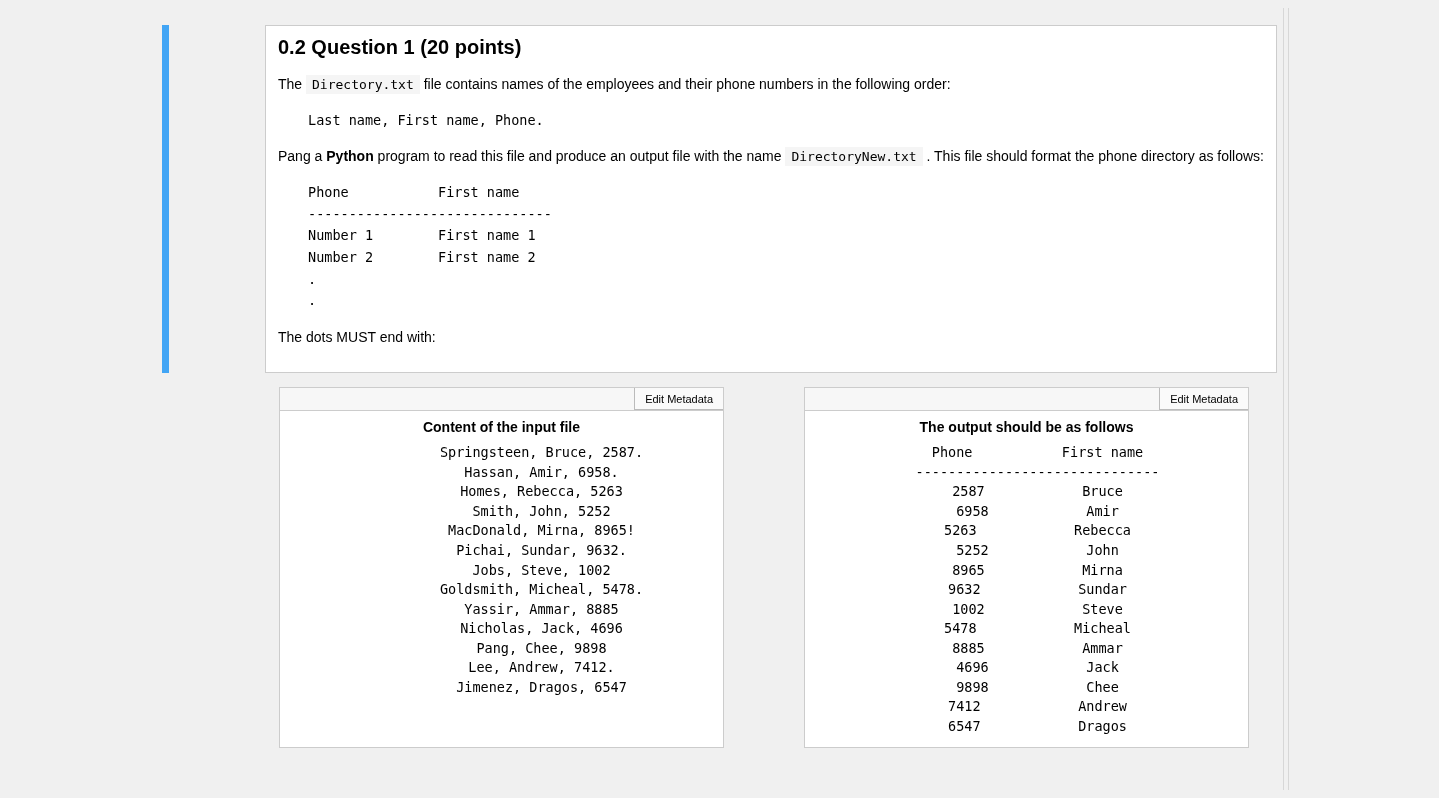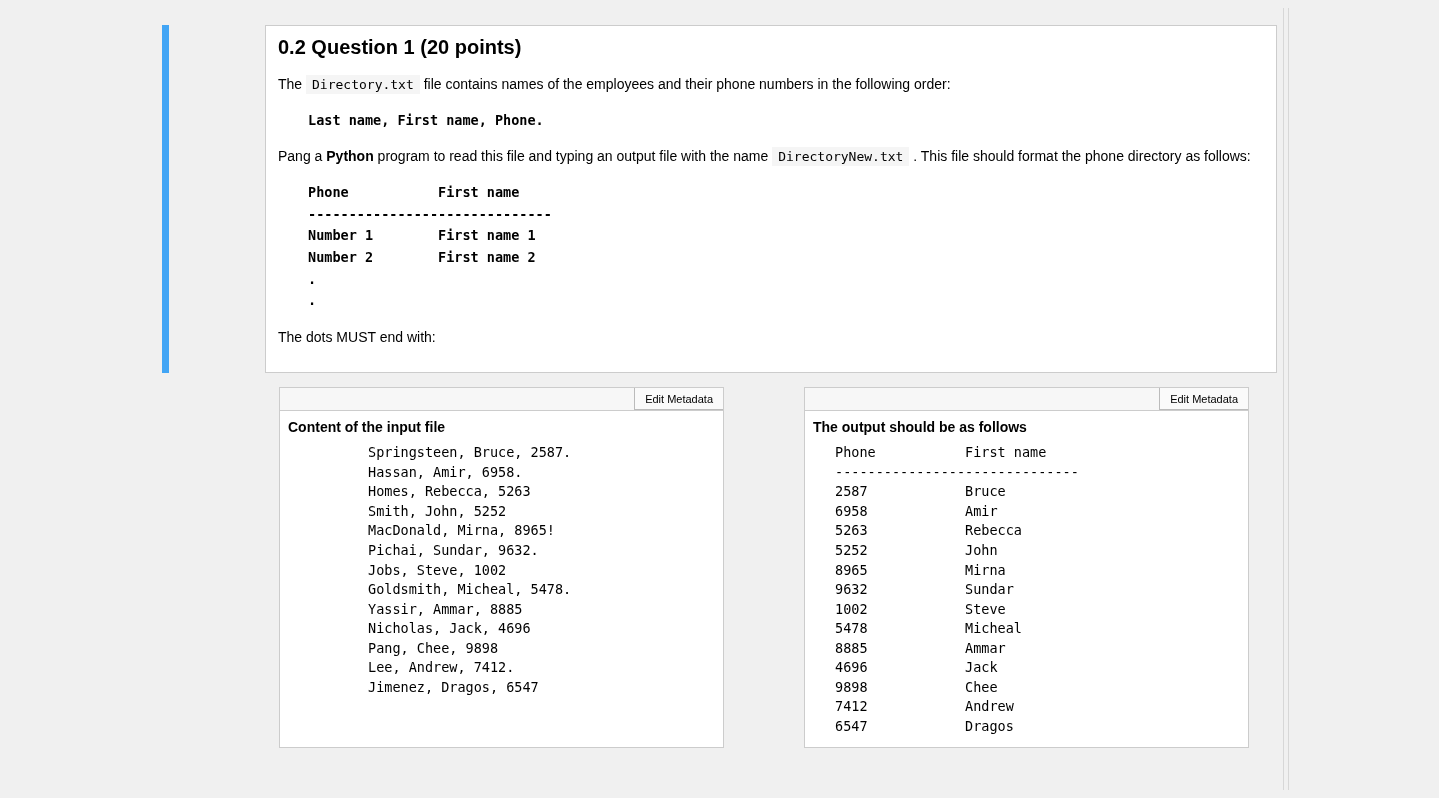--- a/index.html
+++ b/index.html
@@ -58,36 +58,36 @@
     padding: 2px 6px;
     white-space: pre;
     font-size: 13px;
   }
   pre.block {
     font-family: "Menlo","Consolas","DejaVu Sans Mono",monospace;
     font-size: 13.5px;
     white-space: pre;
     margin: 10px 0 10px 30px;
     line-height: 1.6;
-    font-weight: bold;
   }
 
   
   .two-col {
     display: flex;
     gap: 14px;
     margin-top: 14px;
   }
   .prompt-gutter-narrow {
     width: 103px; 
   }
   .two-col-inner {
     display: flex;
     flex: 1;
     gap: 80px;
+    text-align: center;
   }
   .small-cell {
     background: #fff;
     border: 1px solid #ccc;
     box-sizing: border-box;
   }
   .small-cell.left {
     width: 445px;
   }
   .small-cell.right {
@@ -167,21 +167,21 @@
         <h2>0.2  Question 1 (20 points)</h2>
 
         <p>
           <span>The </span><code class="inline">Directory.txt</code><span> file contains names of the employees and their phone numbers in the following order:</span>
         </p>
 
         <pre class="block">Last name, First name, Phone.</pre>
 
 
         <p>
-          <span>Pang a </span><strong>Python</strong><span> program to read this file and typing an output file with the name </span><code class="inline">DirectoryNew.txt</code><span> . This file should format the phone directory as follows:</span>
+          <span>Pang a </span><strong>Python</strong><span> program to read this file and produce an output file with the name </span><code class="inline">DirectoryNew.txt</code><span> . This file should format the phone directory as follows:</span>
         </p>
 
         <pre class="block">Phone           First name
 ------------------------------
 Number 1        First name 1
 Number 2        First name 2
 .
 .</pre>
 
         <p>The dots MUST end with:</p>

